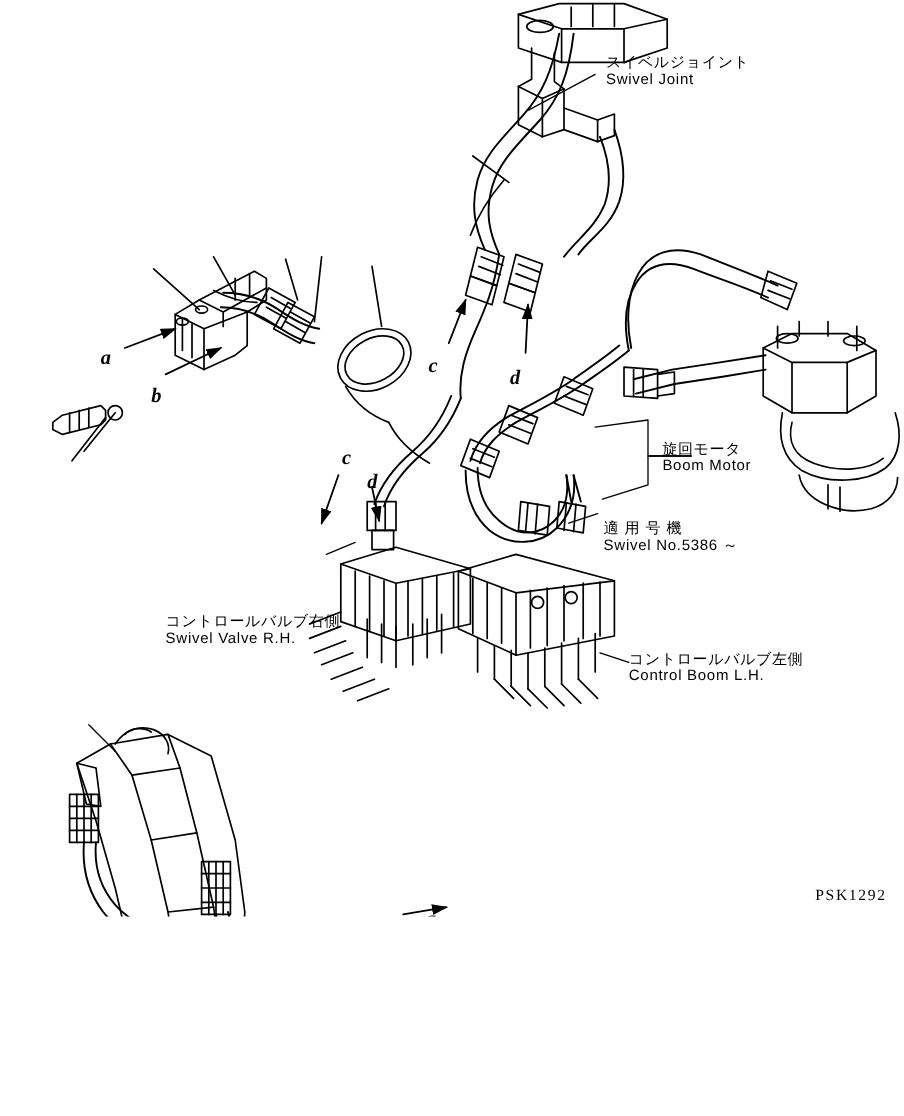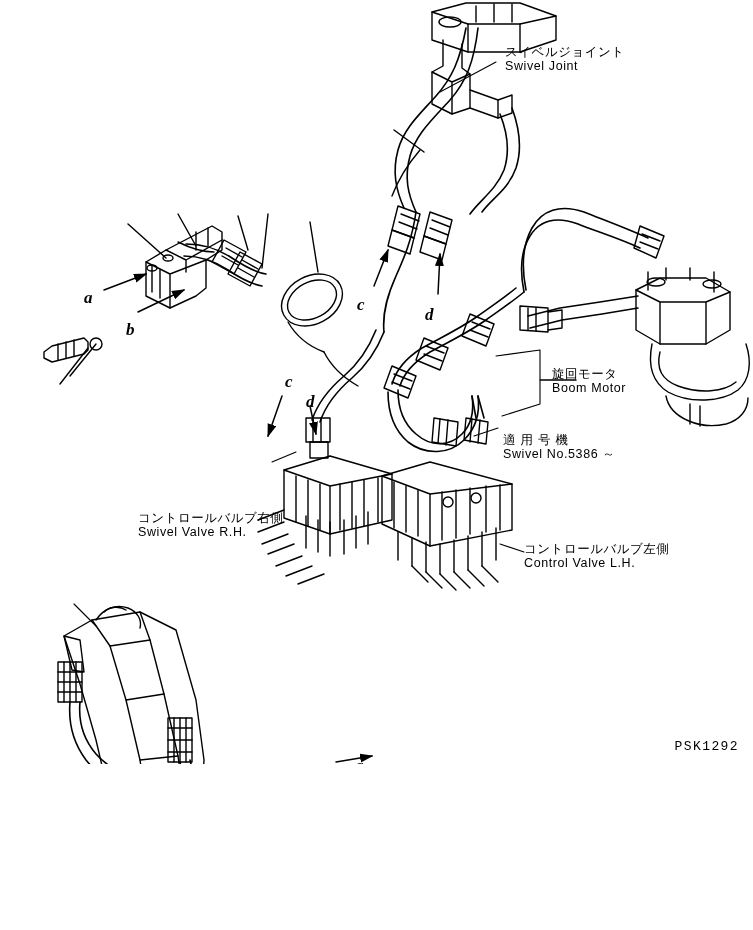--- a/index.html
+++ b/index.html
@@ -44,21 +44,21 @@
     position: absolute;
     font-family: "Liberation Serif", serif;
     font-style: italic;
     font-weight: bold;
     font-size: 17px;
   }
   .sheet-code {
     position: absolute;
     right: 14px;
     bottom: 10px;
-    font-family: Liberation Mono, monospace;
+    font-family: Liberation Serif, serif;
     font-size: 13px;
     letter-spacing: 1.4px;
   }
 </style>
 </head>
 <body>
 
 <div id="sheet">
 
   <svg class="svg-layer" viewBox="0 0 753 930" xmlns="http://www.w3.org/2000/svg">
@@ -309,21 +309,21 @@
     <span class="en">Swivel No.5386 ～</span>
   </div>
 
   <div class="lbl" style="left:138px; top:464px;margin-top:46px;">
     <span class="jp">コントロールバルブ右側</span>
     <span class="en">Swivel Valve R.H.</span>
   </div>
 
   <div class="lbl" style="left:524px; top:541px;">
     <span class="jp">コントロールバルブ左側</span>
-    <span class="en">Control Valve L.H.</span>
+    <span class="en">Control Boom L.H.</span>
   </div>
 
 
   <div class="callout" style="left:84px; top:288px;">a</div>
   <div class="callout" style="left:126px; top:320px;">b</div>
   <div class="callout" style="left:357px; top:295px;">c</div>
   <div class="callout" style="left:425px; top:305px;">d</div>
   <div class="callout" style="left:285px; top:372px;">c</div>
   <div class="callout" style="left:306px; top:392px;">d</div>
   <div class="callout" style="left:355px; top:756px;">a</div>

